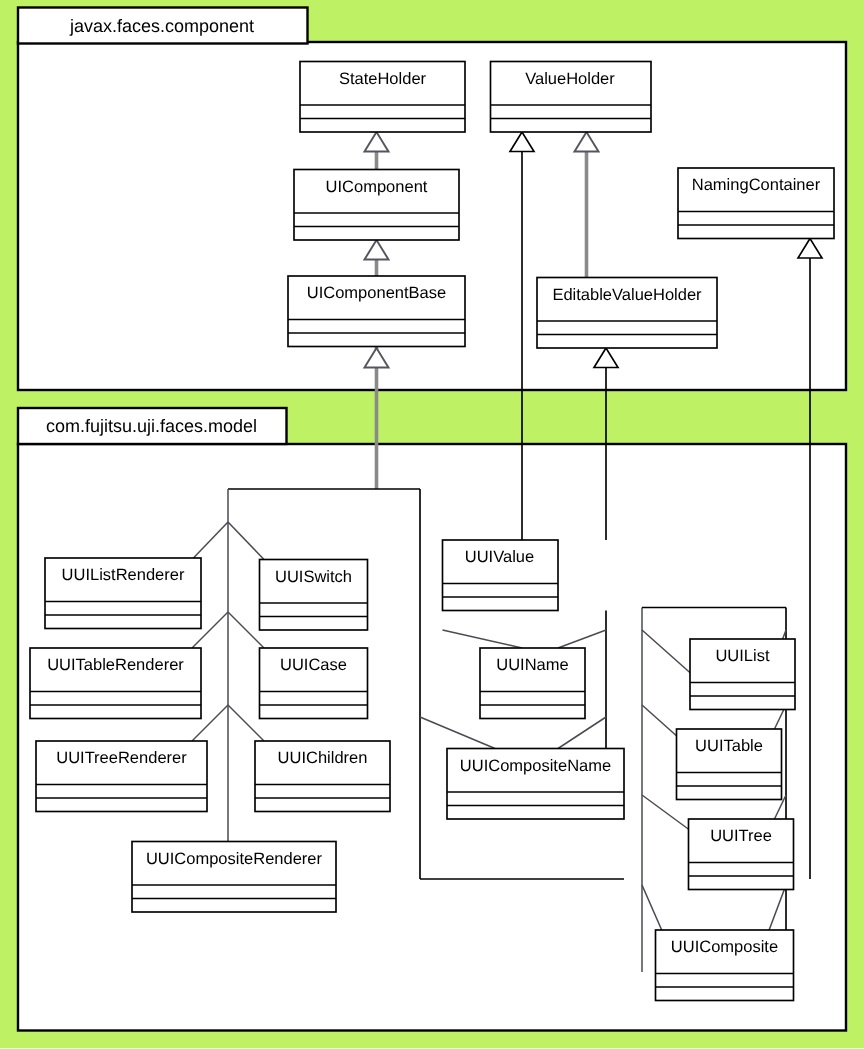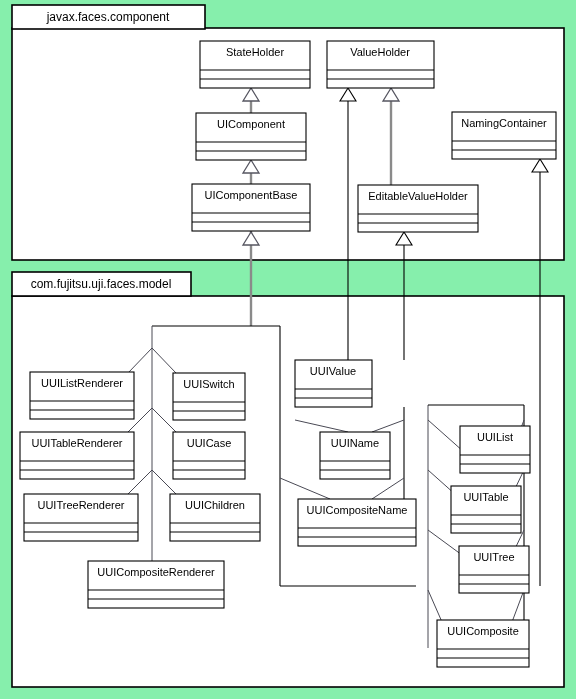--- a/index.html
+++ b/index.html
@@ -10,21 +10,21 @@
   body {
     width: 576px;
     height: 699px;
     font-family: "Liberation Sans", sans-serif;
     overflow: hidden;
   }
   #diagram-root {
     position: relative;
     width: 576px;
     height: 699px;
-    background: #86efac;
+    background: #bef264;
   }
   svg#uml-canvas {
     display: block;
     width: 576px;
     height: 699px;
   }
   .pkg-rect, .pkg-tab {
     fill: #ffffff;
     stroke: #000000;
     stroke-width: 1.6;

